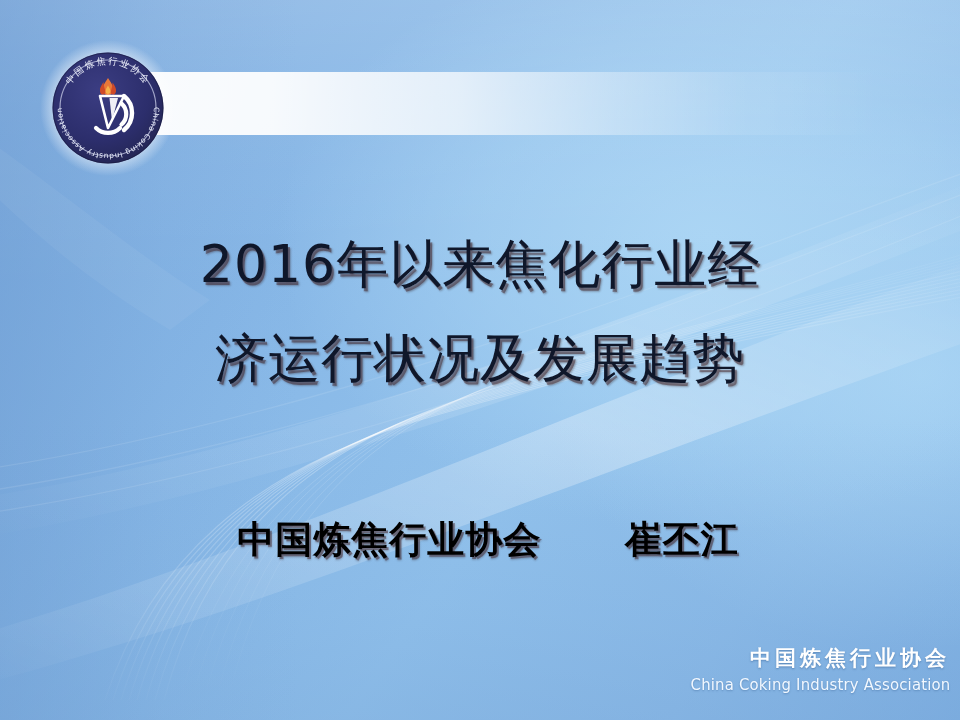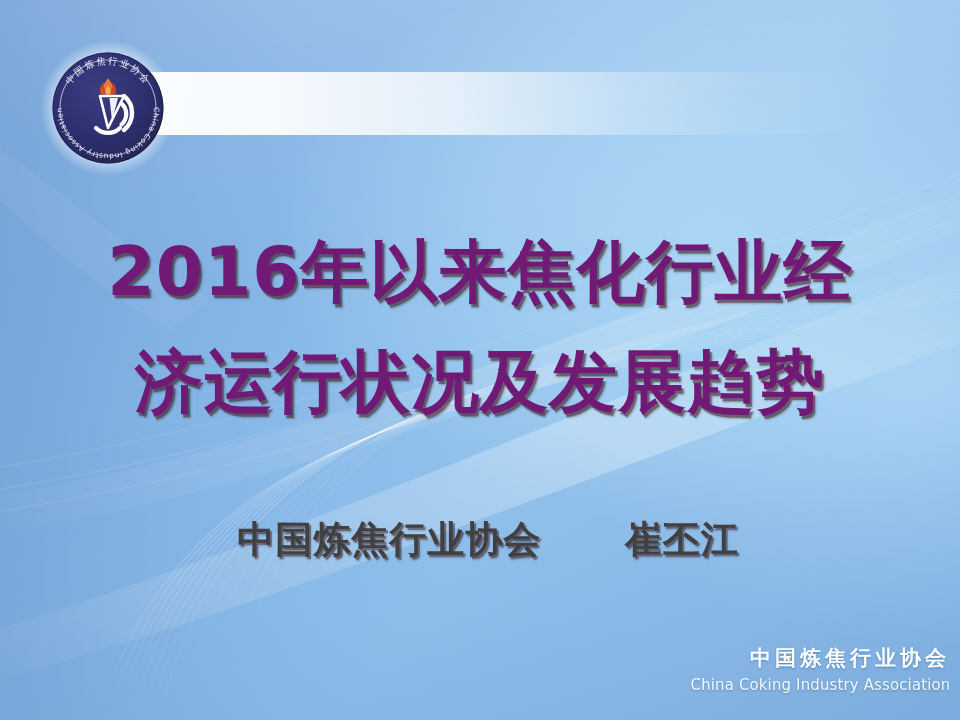--- a/index.html
+++ b/index.html
@@ -75,39 +75,39 @@
 
   
   .title-block {
     position: absolute;
     left: 0;
     right: 0;
     top: 238px;
     text-align: center;
   }
   .title-line {
-    color: #701a75;
-    font-weight: bold;
-    font-size: 68px;
+    color: #0f172a;
+    font-weight: normal;
+    font-size: 52px;
     line-height: 1.0;
     letter-spacing: 1px;
     white-space: nowrap;
     text-shadow:
       2px 3px 0 rgba(60,20,20,0.42),
       3px 4px 2px rgba(40,15,15,0.30);
   }
   .title-line.second { margin-top: 42px; }
 
   .subtitle {
     position: absolute;
     left: 16px;
     right: 0;
     top: 515px;
     text-align: center;
-    color: #404040;
+    color: #000000;
     font-weight: bold;
     font-size: 37px;
     letter-spacing: 1px;
     white-space: pre;
     text-shadow:
       2px 2px 0 rgba(60,20,20,0.40),
       2px 3px 2px rgba(40,15,15,0.26);
   }
 
   

